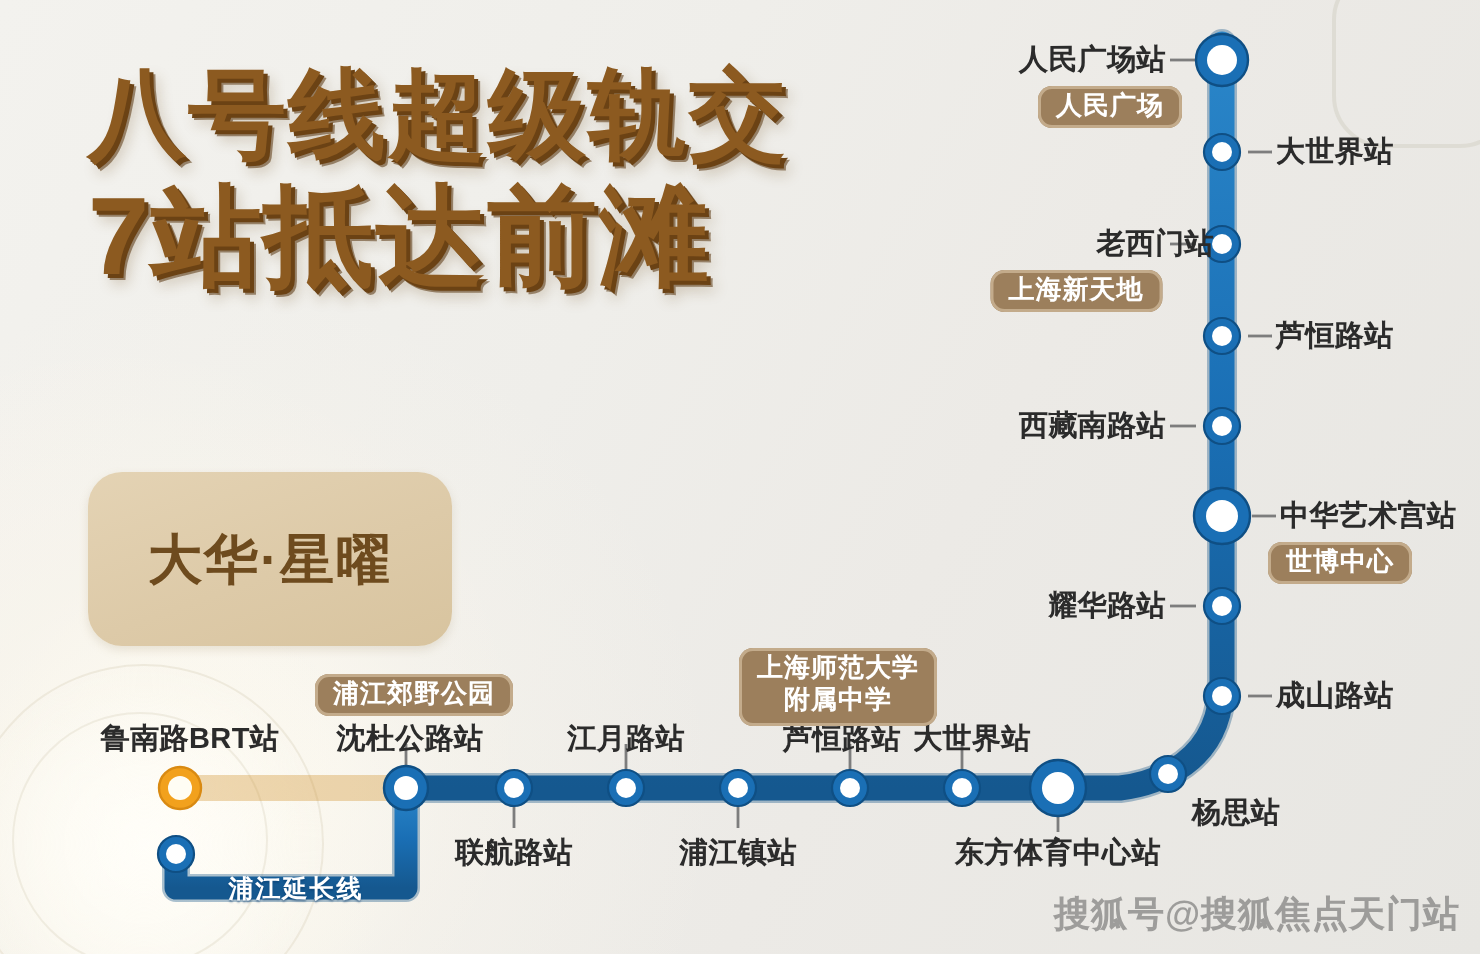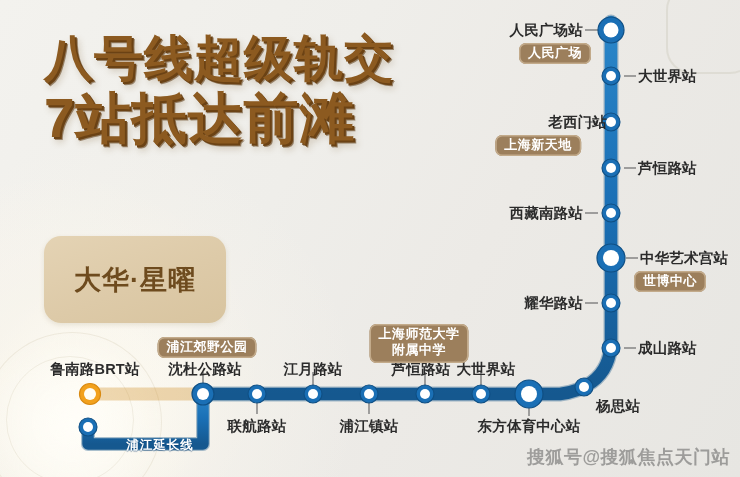--- a/index.html
+++ b/index.html
@@ -229,17 +229,17 @@
 
   <div class="poi c" style="left:555px;top:43px;">人民广场</div>
   <div class="poi c" style="left:538px;top:135px;">上海新天地</div>
   <div class="poi c" style="left:207px;top:337px;">浦江郊野公园</div>
   <div class="poi" style="left:634px;top:271px;">世博中心</div>
   <div class="poi c two" style="left:419px;top:324px;">
     <span class="ln">上海师范大学</span>
     <span class="ln">附属中学</span>
   </div>
 
-  <div class="branch-label" style="left:160px;top:445px;">浦江延长线</div>
+  <div class="branch-label" style="left:148px;top:445px;">浦江延长线</div>
 
   <div class="watermark">搜狐号@搜狐焦点天门站</div>
 
 </div>
 
 </body></html>

